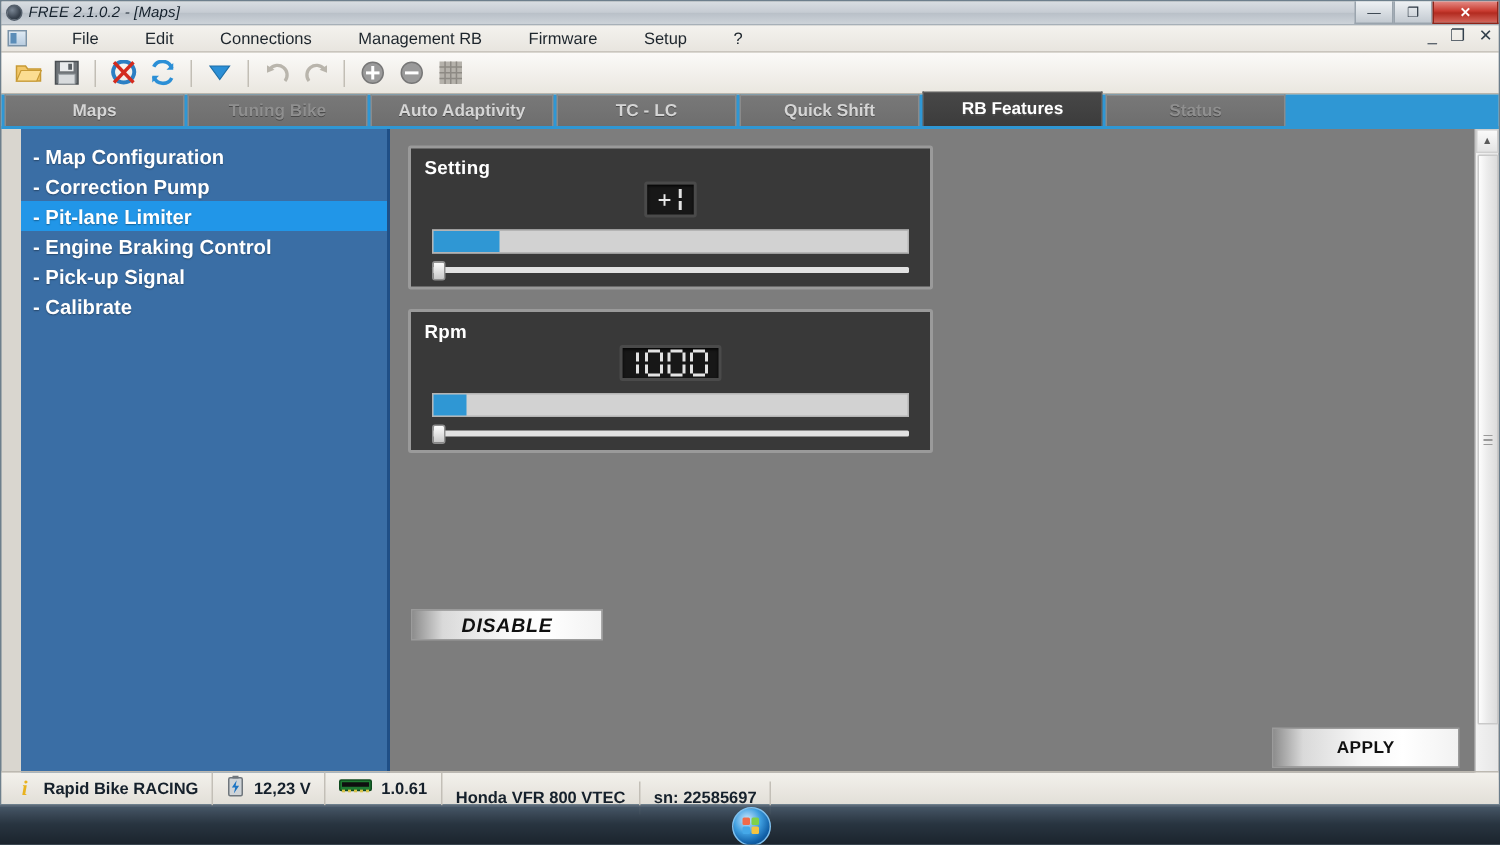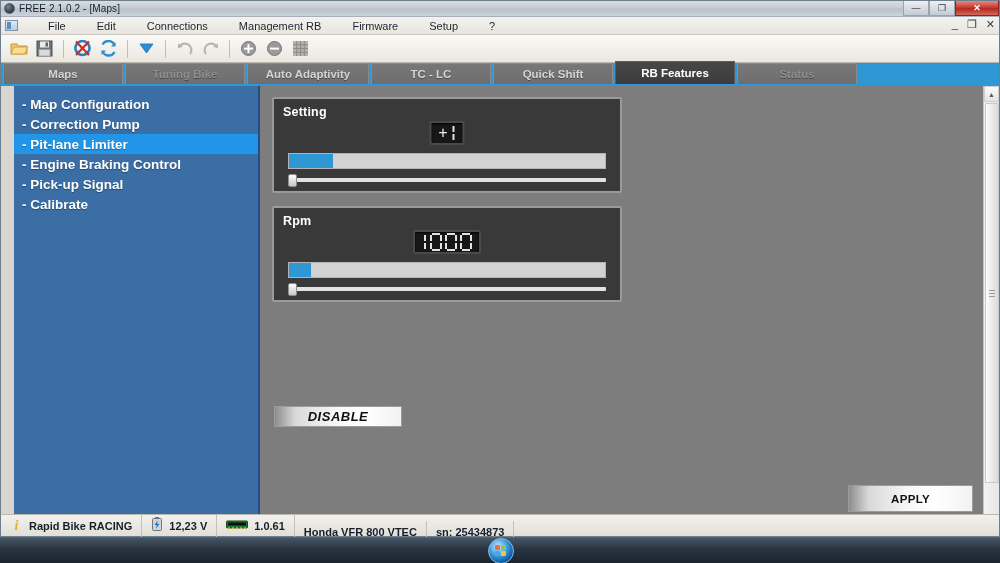--- a/index.html
+++ b/index.html
@@ -33,21 +33,21 @@
     height: 16px; flex: 0 0 16px;
     background: linear-gradient(180deg,#d8dde2 0%, #c6ccd3 48%, #b9c0c8 52%, #cdd3d9 100%);
     border-bottom: 1px solid #a7b0b8;
     display: flex; align-items: center; position: relative;
   }
   .title-icon {
     width: 11px; height: 11px; margin: 0 4px 0 3px; border-radius: 50%;
     background: radial-gradient(circle at 35% 30%, #7a8694 0%, #3a4450 60%, #222a33 100%);
     border: 1px solid #55606c; flex: 0 0 11px;
   }
-  .title-text { font-size: 10px; color: #14202b; white-space: nowrap; letter-spacing: .1px; }
+  .title-text { font-size: 10px; color: #14202b; white-space: nowrap; letter-spacing: .1px; font-style: italic; }
   .win-btns { position: absolute; right: 0; top: 0; height: 16px; display: flex; }
   .win-btn {
     width: 26px; height: 15px; margin-top: 0;
     border: 1px solid #9aa4ad; border-top: none;
     background: linear-gradient(180deg,#eef1f4,#c3cad1);
     display: flex; align-items: center; justify-content: center;
     font-size: 9px; color: #2a3540;
   }
   .win-btn.close {
     width: 44px;
@@ -511,21 +511,21 @@
                 <rect x="6" y="8.4" width="2" height="1.8"></rect>
               <rect x="10" y="8.4" width="2" height="1.8"></rect>
                 <rect x="14" y="8.4" width="2" height="1.8"></rect>
               <rect x="18" y="8.4" width="2" height="1.8"></rect>
               </g>
           </svg>
         </span>
         <span>1.0.61</span>
       </div>
       <div class="sb-cell plain">Honda VFR 800 VTEC</div>
-      <div class="sb-cell plain">sn: 25434873</div>
+      <div class="sb-cell plain">sn: 22585697</div>
     </div>
   </div>
 
   <div class="taskbar">
     <div class="start-orb">
       <span class="orb-flag">
         <i style="left:0;top:0;background:#f06a4a;"></i>
         <i style="left:6px;top:0;background:#7fd14a;"></i>
         <i style="left:0;top:6px;background:#45a8e8;"></i>
         <i style="left:6px;top:6px;background:#f5c341;"></i>

